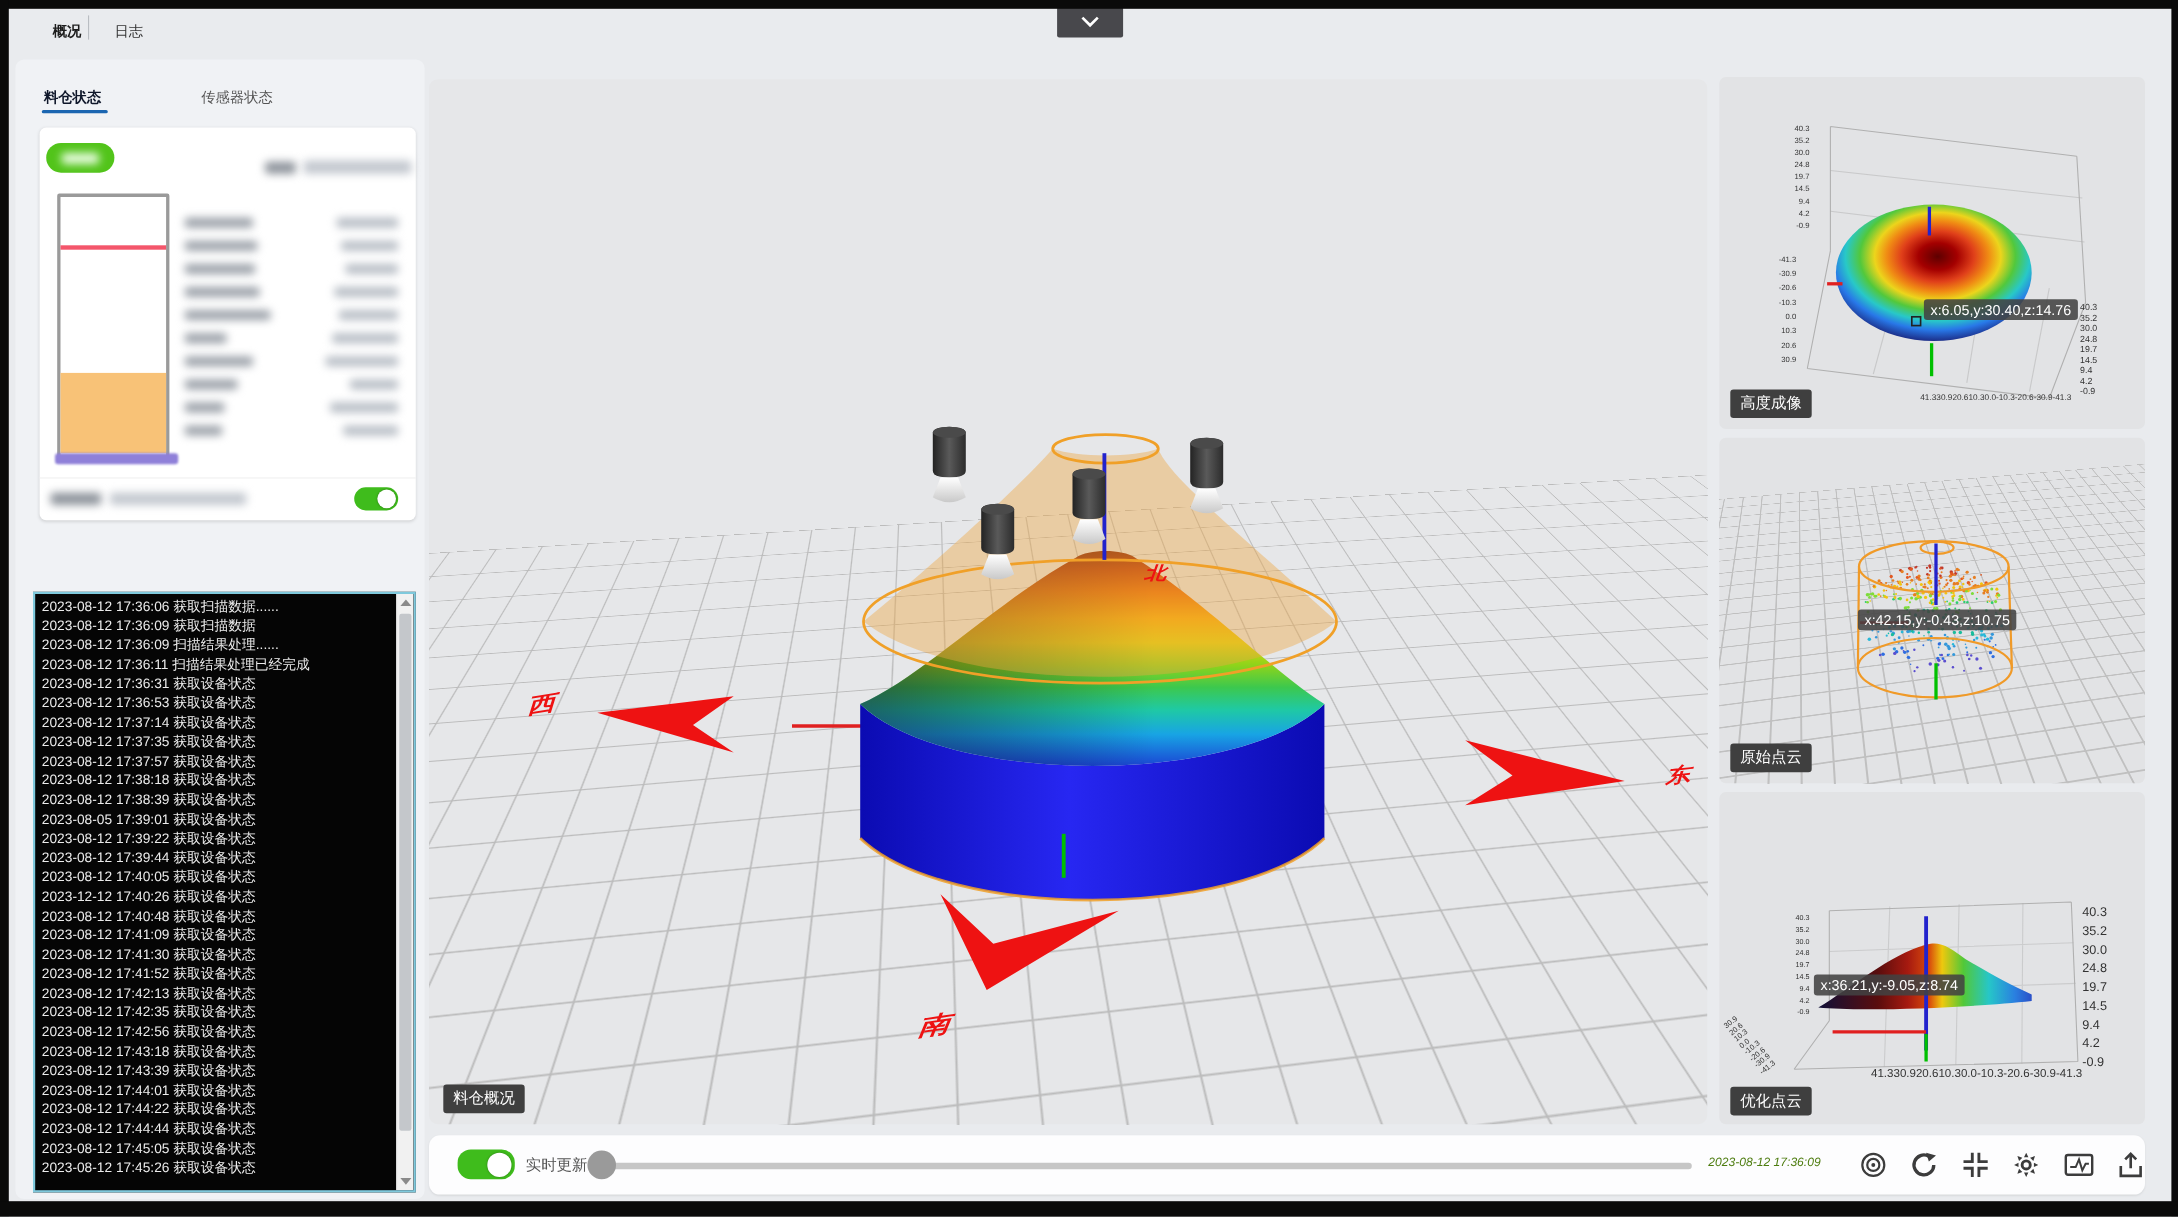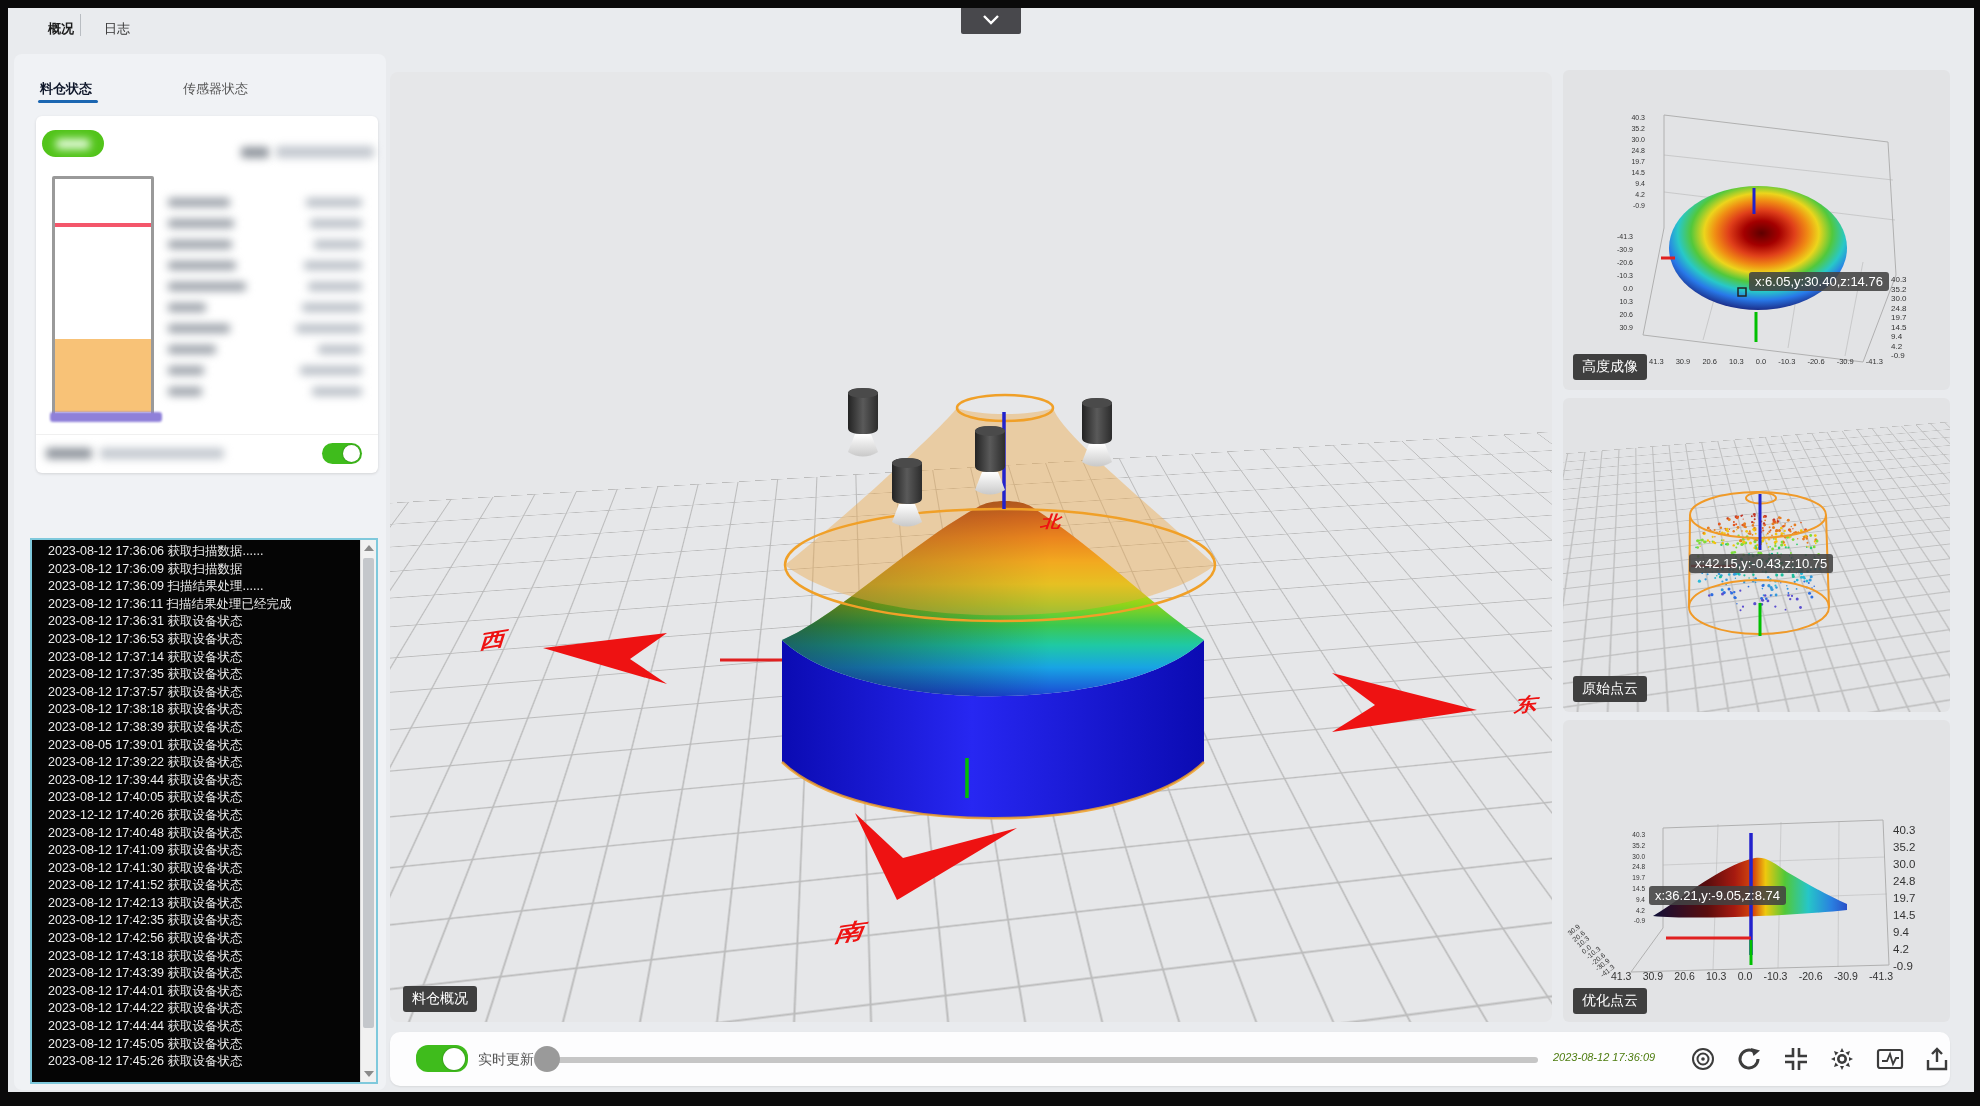--- a/index.html
+++ b/index.html
@@ -32,21 +32,21 @@
   .silo-fill{left:0px;top:160px;width:96px;height:73px;background:#f8c277;}
   .silo-purple{left:14px;top:296px;width:112px;height:10px;background:#8f80d9;border-radius:3px;filter:blur(1px);}
   .row-label{height:9px;background:#9aa0a8;}
   .row-value{height:9px;background:#b7bdc5;}
   .toggle{border-radius:12px;background:#3fbc1c;position:absolute;}
   .knob{position:absolute;background:#fff;border-radius:50%;box-shadow:0 0 2px rgba(0,0,0,.4);}
   .scan-btn{left:30px;top:492px;width:348px;height:31px;background:#17517f;color:#fff;font-size:15px;
         border:none;border-radius:3px;display:flex;align-items:center;justify-content:center;cursor:pointer;}
   .console{left:30px;top:538px;width:348px;height:546px;background:#050505;border:2px solid #7fc9dc;
         box-sizing:border-box;overflow:hidden;}
-  .log-line{color:#ececec;font-size:12.5px;line-height:17.6px;white-space:nowrap;padding-left:16px;font-weight:500;}
+  .log-line{color:#ececec;font-size:12.5px;line-height:17.6px;white-space:nowrap;padding-left:6px;font-weight:500;}
   .sb{position:absolute;right:0;top:0;width:15px;height:100%;background:#f1f1f1;border-left:1px solid #d9d9d9;}
   .sb-thumb{position:absolute;left:2px;top:18px;width:11px;height:470px;background:#c4c7cb;border-radius:2px;}
   .sb-arrow{position:absolute;left:3px;width:0;height:0;border-left:5px solid transparent;border-right:5px solid transparent;}
   
   .main-view{left:390px;top:72px;width:1162px;height:950px;background:#e6e7e9;border-radius:8px;overflow:hidden;}
   .floor{left:-180px;top:395px;width:1530px;height:1250px;opacity:.85;
      background-image:linear-gradient(to right,#b3b3b3 1px,transparent 1px),
                       linear-gradient(to bottom,#b3b3b3 1px,transparent 1px);
      background-size:38px 38px;
      transform:perspective(950px) rotateX(60deg) rotateZ(-7deg);transform-origin:50% 0%;}
@@ -54,21 +54,21 @@
   .compass{color:#ee1212;font-weight:bold;}
   
   .panel{left:1563px;width:387px;background:#e2e3e5;border-radius:6px;overflow:hidden;}
   .floor2{left:-70px;top:40px;width:520px;height:560px;opacity:.8;
      background-image:linear-gradient(to right,#b6b6b6 1px,transparent 1px),
                       linear-gradient(to bottom,#b6b6b6 1px,transparent 1px);
      background-size:16px 16px;
      transform:perspective(600px) rotateX(62deg) rotateZ(-10deg);transform-origin:50% 0%;}
   .tooltip{background:rgba(66,66,66,.88);color:#fff;font-size:13px;padding:2px 6px;border-radius:3px;white-space:nowrap;}
   .ticks span{display:block;color:#333;}
-  .xrow{display:flex;justify-content:space-between;color:#333;}
+  .xrow{display:flex;justify-content:flex-end;color:#333;}
   .xrow span{display:inline;}
   
   .toolbar{left:390px;top:1032px;width:1560px;height:54px;background:#fdfdfe;border-radius:10px;
         box-shadow:0 1px 2px rgba(0,0,0,.08);}
   .slider-track{left:156px;top:25px;width:992px;height:6px;background:#c6c6c6;border-radius:3px;}
   .slider-handle{left:144px;top:14px;width:26px;height:26px;background:#9a9a9a;border-radius:50%;cursor:pointer;}
   .ts{font-size:11px;color:#4d7c0f;font-style:italic;}
   .icon-row{left:1300px;top:14px;width:260px;display:flex;justify-content:space-between;}
   .icon-row svg{cursor:pointer;}
 </style>

